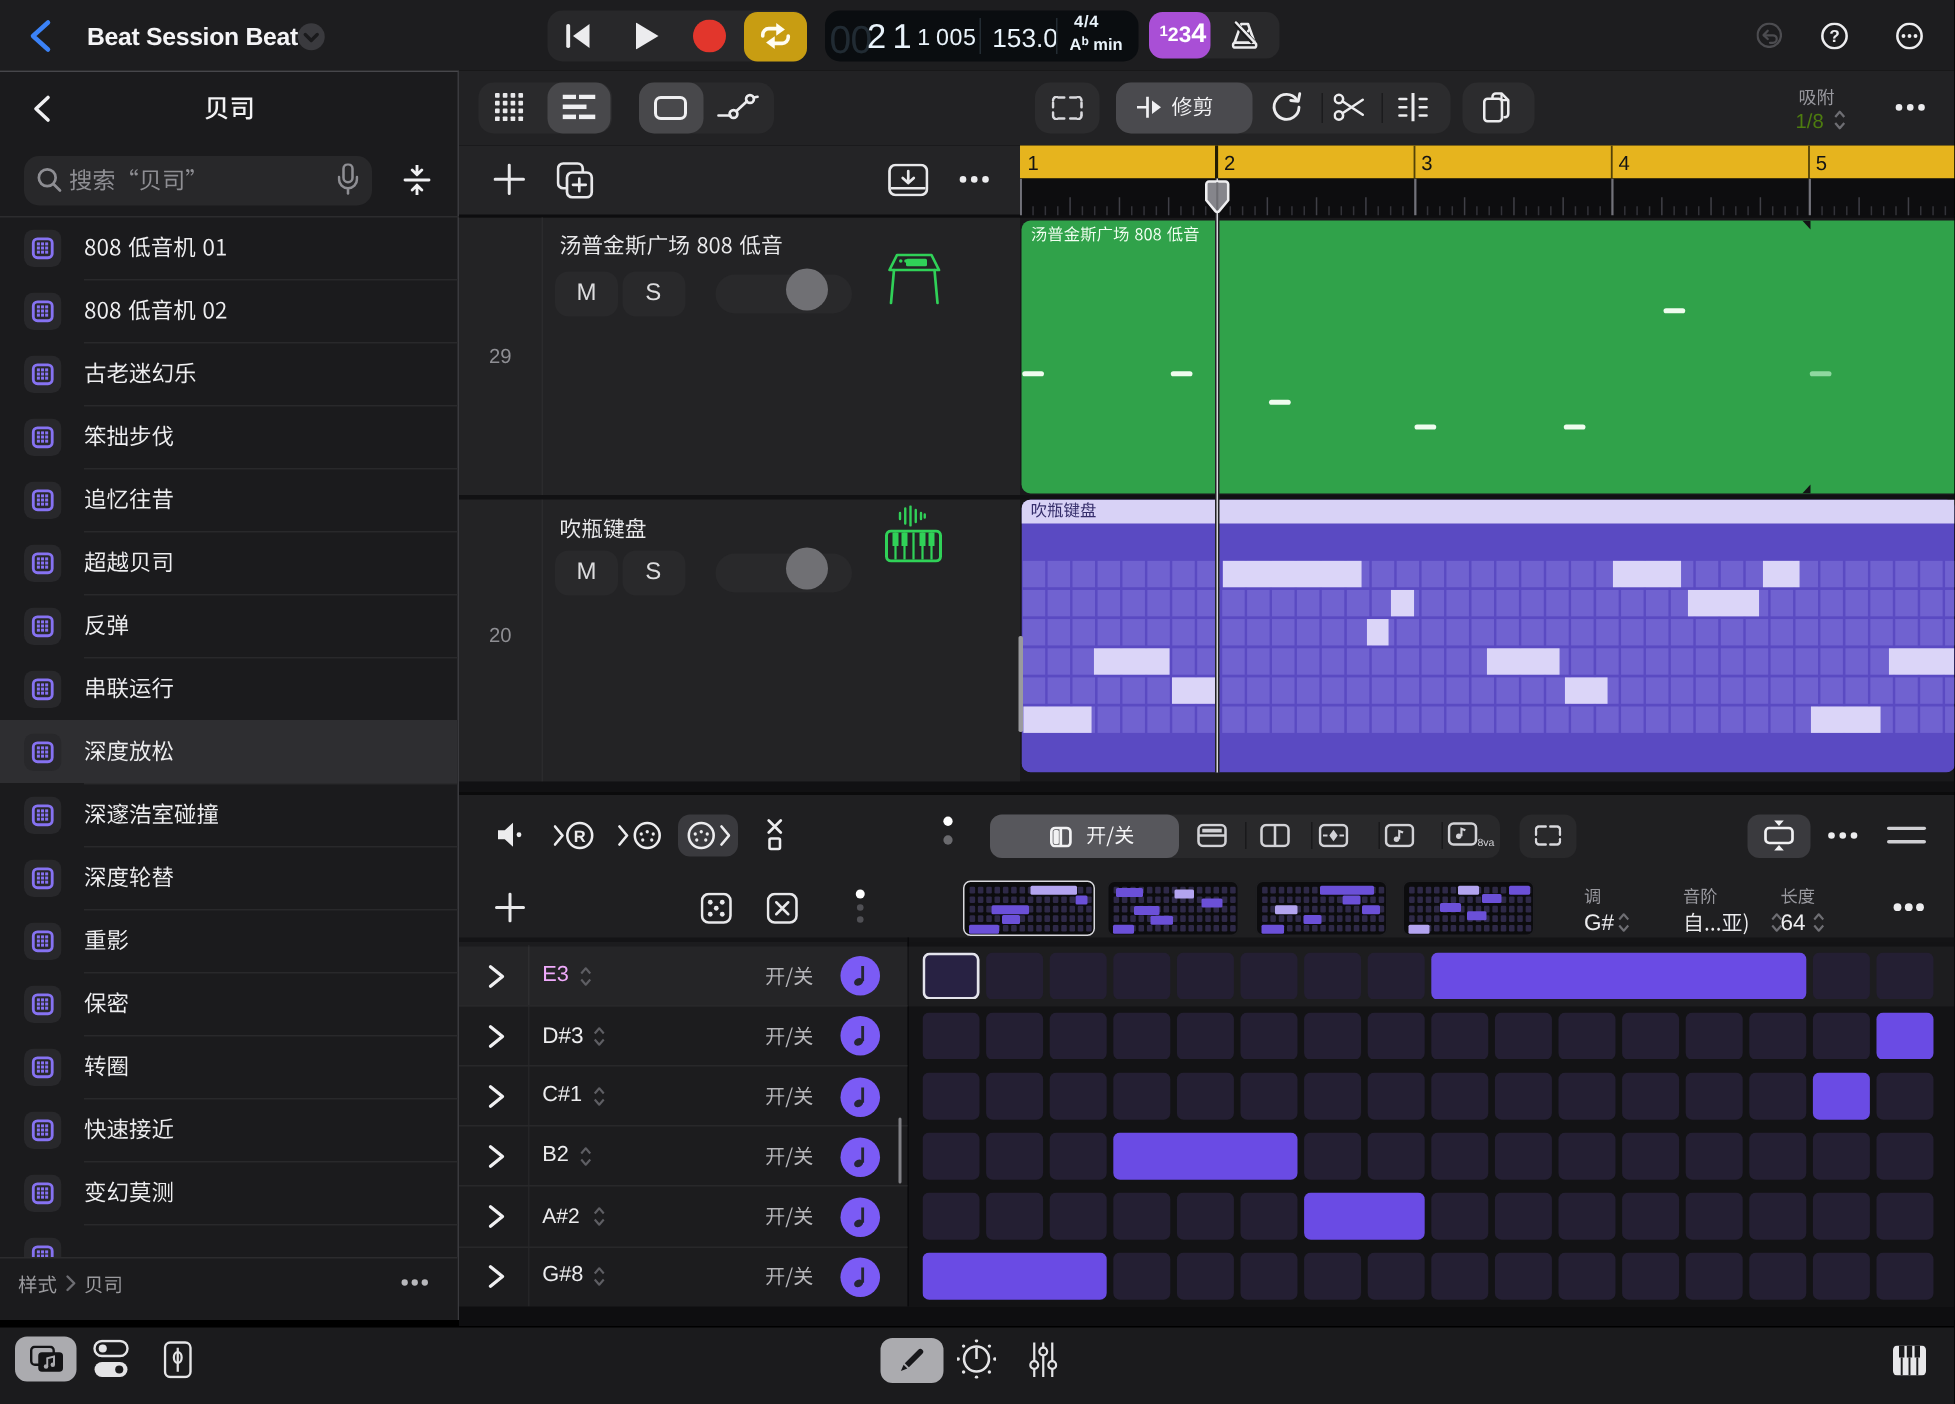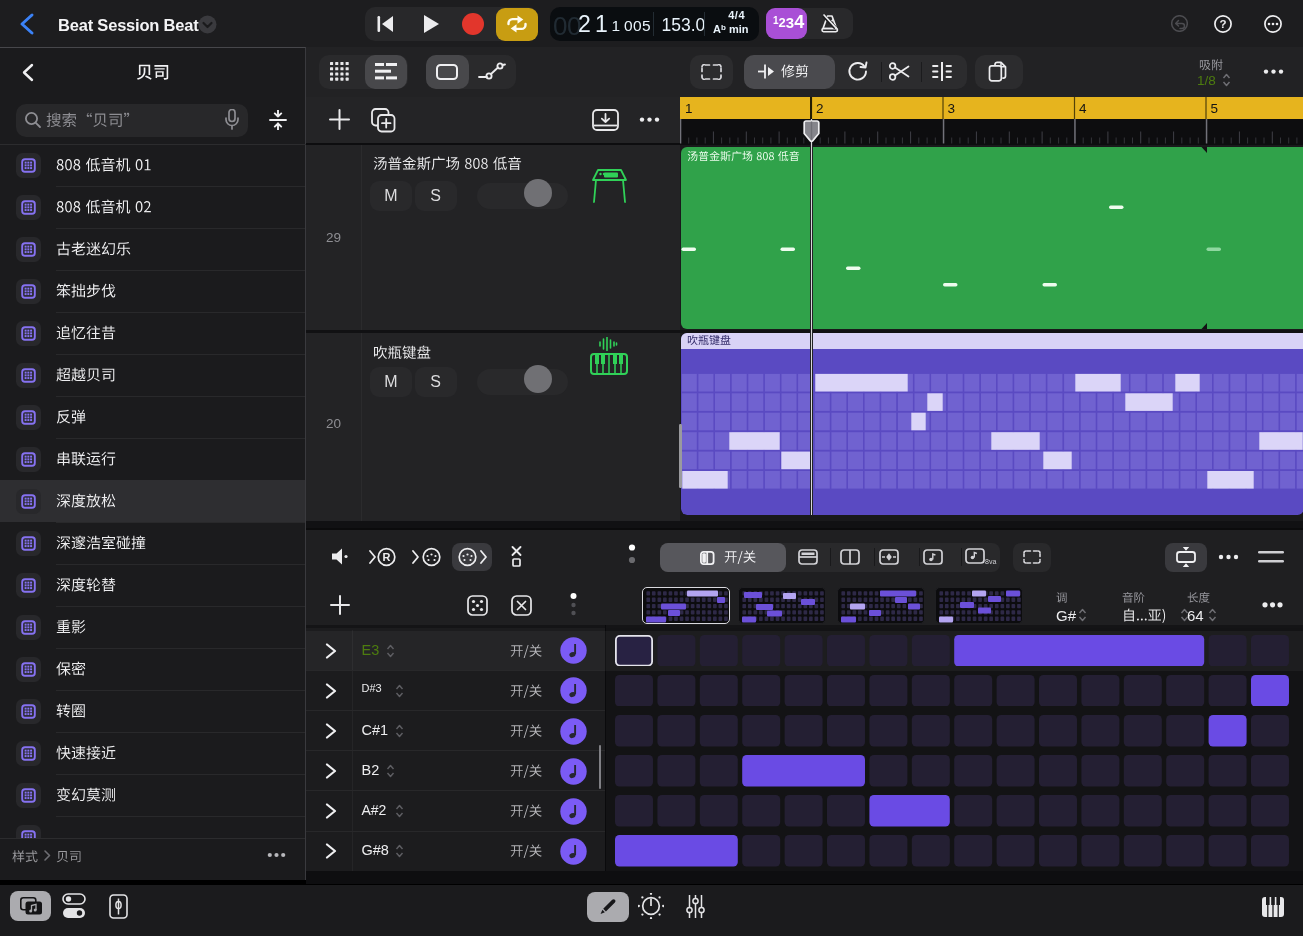--- a/index.html
+++ b/index.html
@@ -33,21 +33,21 @@
 <path d="M13.5 11.2 L7.7 15.4 L13.5 19.6 Z" fill="#fffdf2"></path>
     </svg>
 <div style="position:absolute;left:549.5px;top:7px;width:209.5px;height:34px;border-radius:10px;background:#0a0d10"></div>
 <div style="position:absolute;left:553px;top:11px;font-size:26px;color:#212b33;letter-spacing:-0.5px">00</div>
 <div style="position:absolute;left:578px;top:11px;font-size:23px;color:#e9f3fb">2</div>
 <div style="position:absolute;left:595px;top:11px;font-size:23px;color:#e9f3fb">1</div>
 <div style="position:absolute;left:611.5px;top:16.5px;font-size:15.5px;color:#e9f3fb;letter-spacing:0.4px">1 005</div>
 <div style="position:absolute;left:653px;top:12px;width:1px;height:24px;background:#232c33"></div>
 <div style="position:absolute;left:661.5px;top:15px;font-size:17.5px;color:#e9f3fb">153.0</div>
 <div style="position:absolute;left:704px;top:12px;width:1px;height:24px;background:#232c33"></div>
-<div style="position:absolute;left:716px;top:9px;width:29px;text-align:right;font-size:11px;font-weight:700;color:#e9f3fb;letter-spacing:0.5px">4/4</div>
+<div style="position:absolute;left:716px;top:9px;width:29px;text-align:left;font-size:11px;font-weight:700;color:#e9f3fb;letter-spacing:0.5px">4/4</div>
 <div style="position:absolute;left:713px;top:22.5px;font-size:11px;font-weight:700;color:#e9f3fb">A<span style="font-size:8px;vertical-align:3px">b</span> min</div>
 <div style="position:absolute;left:765.5px;top:8px;width:87px;height:31px;border-radius:9px;background:#29292b"></div>
 <div style="position:absolute;left:765.5px;top:8px;width:41.5px;height:31px;border-radius:9px;background:#a94fd6"></div>
 <div style="position:absolute;left:773px;top:12px;font-size:13px;color:#fff;font-weight:600"><span style="font-size:10px;vertical-align:4px">1</span><span style="font-size:13px;vertical-align:1px">2</span><span style="font-size:15px">3</span><span style="font-size:18px">4</span></div>
 <svg style="position:absolute;left:820px;top:13px;" width="23" height="21" viewBox="0 0 23 21">
       <path d="M7.5 3 L12 3 L16.5 15.5 L3 15.5 Z" fill="none" stroke="#ececee" stroke-width="1.7" stroke-linejoin="round"></path>
 <rect x="2" y="15.5" width="15.5" height="3.2" rx="1.6" fill="none" stroke="#ececee" stroke-width="1.6"></rect>
 <path d="M11.5 8.5 L13 6.5" stroke="#ececee" stroke-width="1.4"></path>
 <path d="M3.5 2.5 L15.5 15" stroke="#1d1d1f" stroke-width="3.6"></path>
 <path d="M4 2 L16 14.8" stroke="#ececee" stroke-width="1.7" stroke-linecap="round"></path>
@@ -1060,21 +1060,21 @@
     </svg>
 <div style="position:absolute;left:306px;top:625px;width:997px;height:5.5px;background:#141416"></div>
 <div style="position:absolute;left:306px;top:628px;width:298.5px;height:243px;background:#1c1c1e"></div>
 <div style="position:absolute;left:604.5px;top:628px;width:698.5px;height:243px;background:#131315"></div>
 <div style="position:absolute;left:604.5px;top:625px;width:1px;height:246px;background:#0a0a0c"></div>
 <div style="position:absolute;left:352px;top:630px;width:1px;height:241px;background:#252527"></div>
 <div style="position:absolute;left:306px;top:630.5px;width:997px;height:40.1px;background:rgba(255,255,255,0.045)"></div>
 <svg style="position:absolute;left:325px;top:642.55px;" width="12" height="16" viewBox="0 0 12 16">
       <path d="M2 1.5 L10 8 L2 14.5" fill="none" stroke="#f0f0f2" stroke-width="2.2" stroke-linecap="round" stroke-linejoin="round"></path>
     </svg>
-<div style="position:absolute;left:361.5px;top:641.55px;font-size:14.5px;color:#4d7c0f">E3</div>
+<div style="position:absolute;left:361.5px;top:641.55px;font-size:14.5px;color:#f0abfc">E3</div>
 <svg style="position:absolute;left:385.5px;top:643.55px;" width="9" height="14" viewBox="0 0 9 14">
       <path d="M1.5 5 L4.5 1.5 L7.5 5" fill="none" stroke="#5e5e63" stroke-width="1.4" stroke-linejoin="round"></path>
       <path d="M1.5 9 L4.5 12.5 L7.5 9" fill="none" stroke="#5e5e63" stroke-width="1.4" stroke-linejoin="round"></path>
     </svg>
 <svg style="position:absolute;left:509.7px;top:641.8px" width="32.3" height="16.7" viewBox="0 -13.77 32.3 16.74">
       <path d="M8.8 -9.5V-5.6H5V-6.2V-9.5ZM0.7 -5.6V-4.7H3.9C3.7 -2.8 3 -1 0.7 0.4C1 0.6 1.4 0.9 1.5 1.1C4 -0.4 4.7 -2.6 4.9 -4.7H8.8V1.1H9.8V-4.7H12.8V-5.6H9.8V-9.5H12.4V-10.5H1.2V-9.5H4V-6.2L3.9 -5.6Z M13.6 2.4H14.6L18.6 -10.7H17.7Z M21.8 -10.8C22.4 -10.1 22.9 -9.1 23.2 -8.5H20.5V-7.5H25V-5.8C25 -5.6 25 -5.3 25 -5H19.7V-4H24.8C24.4 -2.6 23.1 -1 19.4 0.2C19.7 0.4 20 0.8 20.2 1.1C23.7 -0.1 25.1 -1.7 25.7 -3.3C26.9 -1.2 28.6 0.3 31 1C31.2 0.7 31.5 0.2 31.8 0C29.3 -0.6 27.4 -2.1 26.4 -4H31.4V-5H26.1L26.2 -5.8V-7.5H30.7V-8.5H28C28.5 -9.2 29 -10.1 29.5 -10.9L28.4 -11.3C28.1 -10.4 27.4 -9.3 26.9 -8.5H23.2L24.1 -9C23.8 -9.6 23.2 -10.5 22.7 -11.2Z" fill="#b4b4b8"></path>
     </svg>
 <svg style="position:absolute;left:560px;top:637.3499999999999px;" width="27" height="27" viewBox="0 0 27 27">
       <circle cx="13.5" cy="13.5" r="13.2" fill="#7b5bf5"></circle>
       <ellipse cx="12.4" cy="17.6" rx="3.1" ry="2.4" fill="#262633" transform="rotate(-22 12.4 17.6)"></ellipse>
@@ -1091,21 +1091,21 @@
       <rect x="254.4" y="0" width="38" height="31.5" rx="4.5" fill="#241f33"></rect>
       <rect x="296.8" y="0" width="38" height="31.5" rx="4.5" fill="#241f33"></rect>
       <rect x="593.6" y="0" width="38" height="31.5" rx="4.5" fill="#241f33"></rect>
       <rect x="636.0" y="0" width="38" height="31.5" rx="4.5" fill="#241f33"></rect>
       <rect x="339.2" y="0" width="250.0" height="31.5" rx="4.5" fill="#6a4be4"></rect>
       <rect x="0.9" y="0.9" width="36.2" height="29.7" rx="4" fill="#282243" stroke="#e4e4ec" stroke-width="1.8"></rect>
     </svg>
 <svg style="position:absolute;left:325px;top:682.65px;" width="12" height="16" viewBox="0 0 12 16">
       <path d="M2 1.5 L10 8 L2 14.5" fill="none" stroke="#f0f0f2" stroke-width="2.2" stroke-linecap="round" stroke-linejoin="round"></path>
     </svg>
-<div style="position:absolute;left:361.5px;top:681.65px;font-size:11px;color:#ededef">D#3</div>
+<div style="position:absolute;left:361.5px;top:681.65px;font-size:15px;color:#ededef">D#3</div>
 <svg style="position:absolute;left:394.5px;top:683.65px;" width="9" height="14" viewBox="0 0 9 14">
       <path d="M1.5 5 L4.5 1.5 L7.5 5" fill="none" stroke="#5e5e63" stroke-width="1.4" stroke-linejoin="round"></path>
       <path d="M1.5 9 L4.5 12.5 L7.5 9" fill="none" stroke="#5e5e63" stroke-width="1.4" stroke-linejoin="round"></path>
     </svg>
 <svg style="position:absolute;left:509.7px;top:681.9px" width="32.3" height="16.7" viewBox="0 -13.77 32.3 16.74">
       <path d="M8.8 -9.5V-5.6H5V-6.2V-9.5ZM0.7 -5.6V-4.7H3.9C3.7 -2.8 3 -1 0.7 0.4C1 0.6 1.4 0.9 1.5 1.1C4 -0.4 4.7 -2.6 4.9 -4.7H8.8V1.1H9.8V-4.7H12.8V-5.6H9.8V-9.5H12.4V-10.5H1.2V-9.5H4V-6.2L3.9 -5.6Z M13.6 2.4H14.6L18.6 -10.7H17.7Z M21.8 -10.8C22.4 -10.1 22.9 -9.1 23.2 -8.5H20.5V-7.5H25V-5.8C25 -5.6 25 -5.3 25 -5H19.7V-4H24.8C24.4 -2.6 23.1 -1 19.4 0.2C19.7 0.4 20 0.8 20.2 1.1C23.7 -0.1 25.1 -1.7 25.7 -3.3C26.9 -1.2 28.6 0.3 31 1C31.2 0.7 31.5 0.2 31.8 0C29.3 -0.6 27.4 -2.1 26.4 -4H31.4V-5H26.1L26.2 -5.8V-7.5H30.7V-8.5H28C28.5 -9.2 29 -10.1 29.5 -10.9L28.4 -11.3C28.1 -10.4 27.4 -9.3 26.9 -8.5H23.2L24.1 -9C23.8 -9.6 23.2 -10.5 22.7 -11.2Z" fill="#b4b4b8"></path>
     </svg>
 <svg style="position:absolute;left:560px;top:677.4499999999999px;" width="27" height="27" viewBox="0 0 27 27">
       <circle cx="13.5" cy="13.5" r="13.2" fill="#7b5bf5"></circle>
       <ellipse cx="12.4" cy="17.6" rx="3.1" ry="2.4" fill="#262633" transform="rotate(-22 12.4 17.6)"></ellipse>

